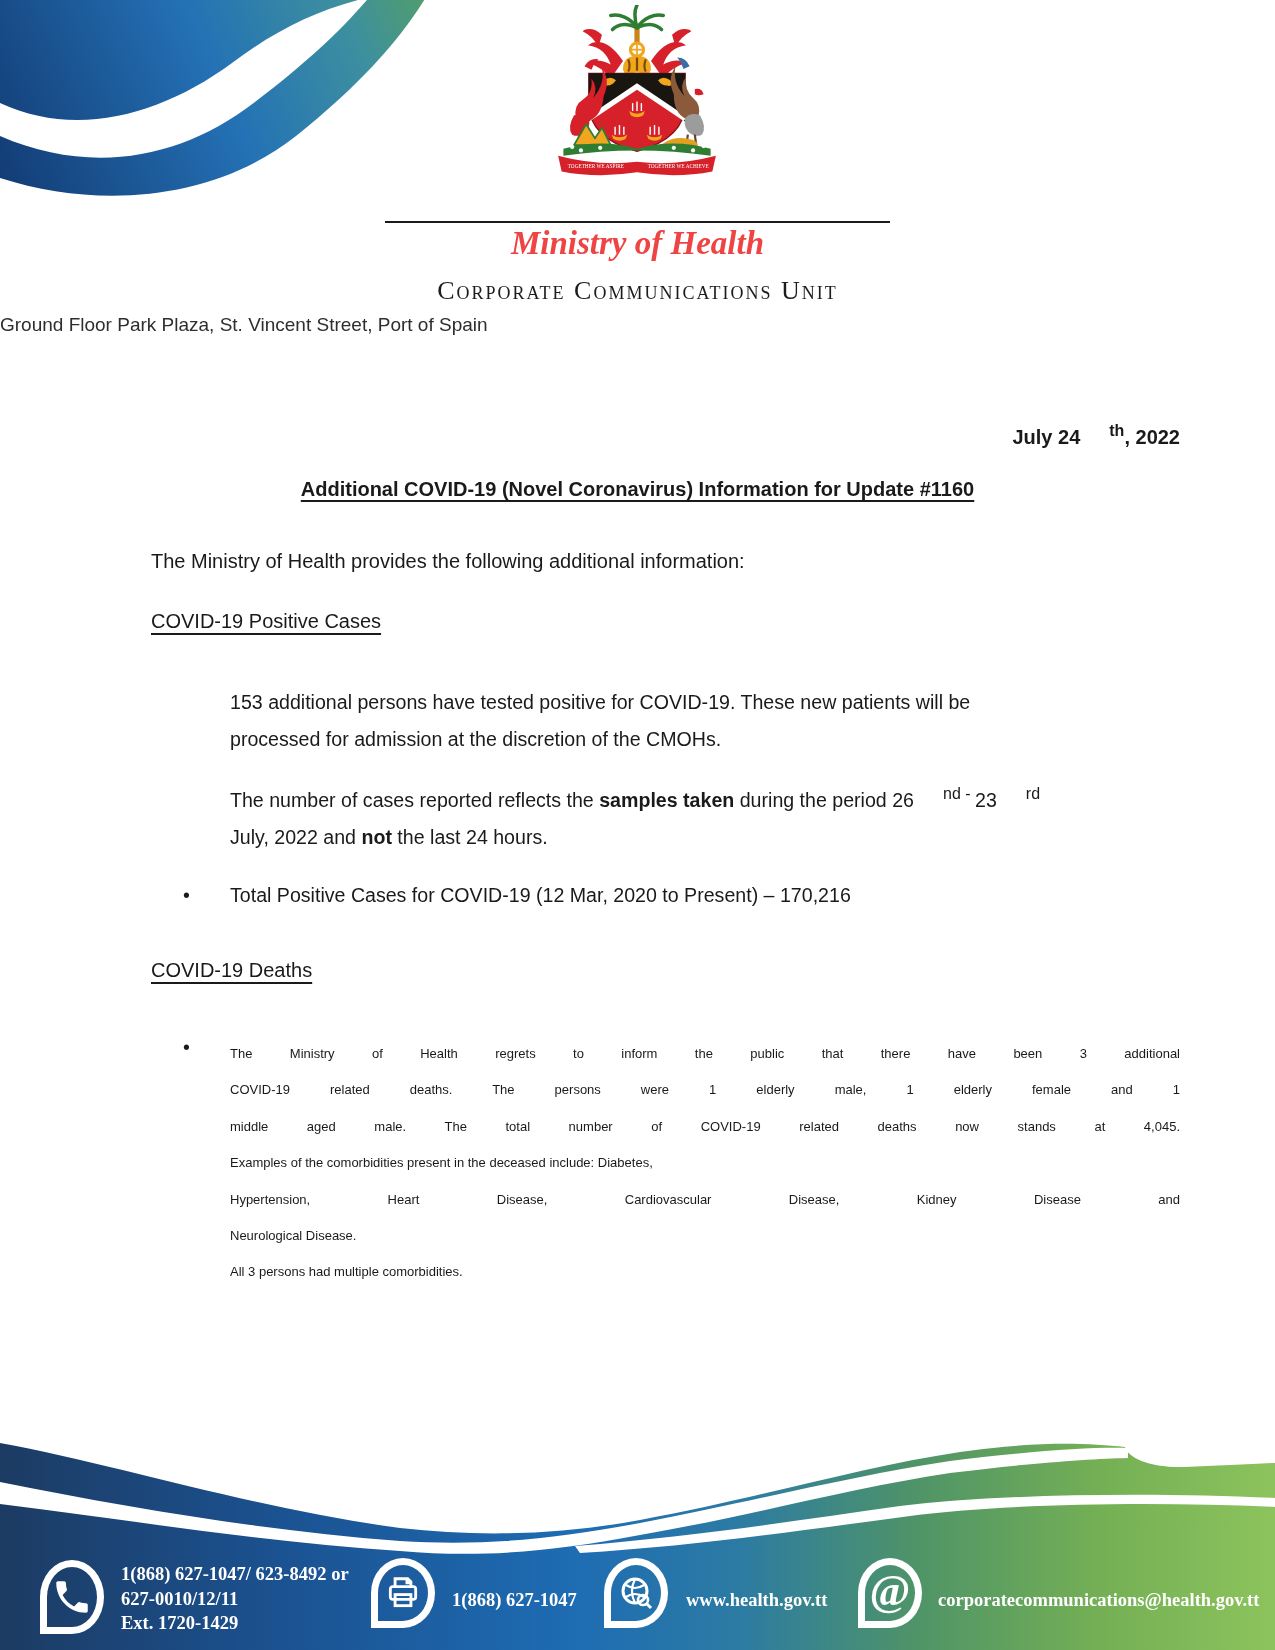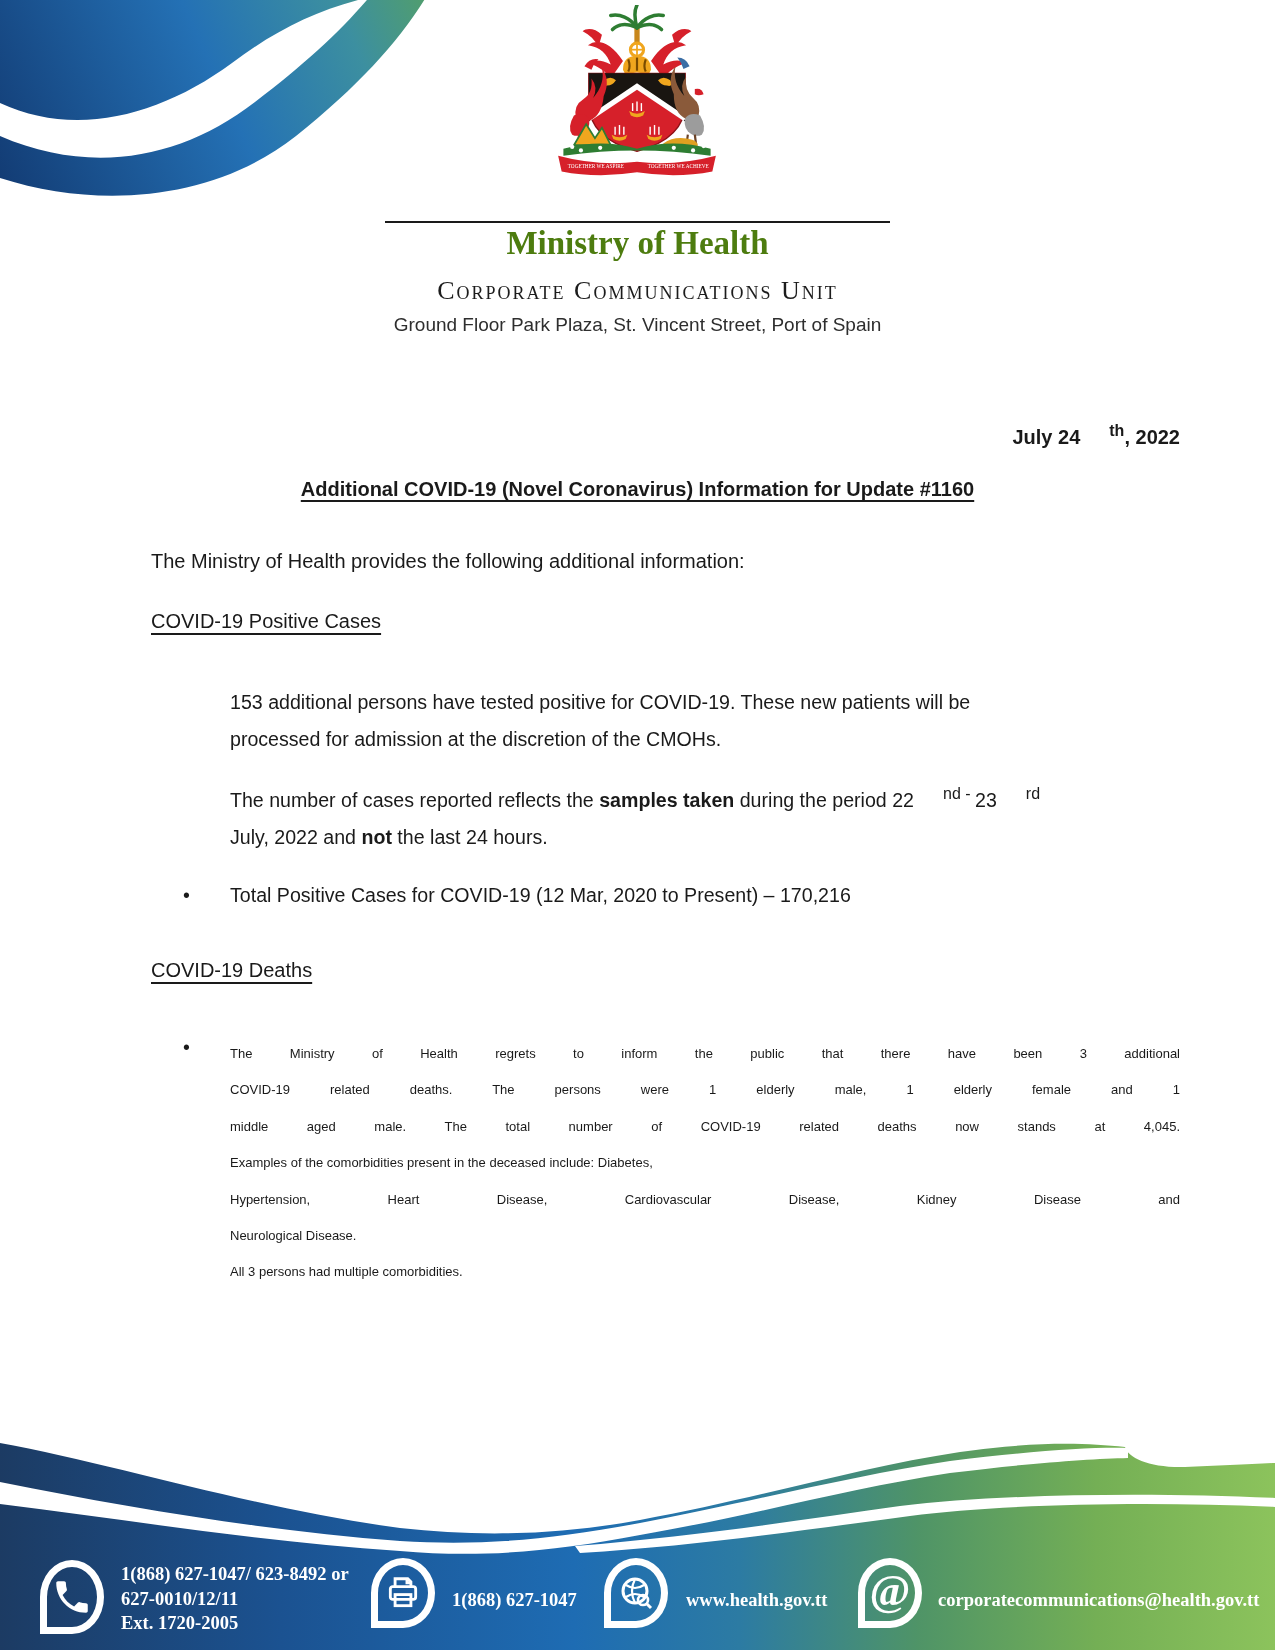--- a/index.html
+++ b/index.html
@@ -10,25 +10,25 @@
   }
   .abs { position:absolute; }
   svg { display:block; }
 
   
   .coat { position:absolute; left:549px; top:5px; width:176px; height:184px; }
   .gov-line { position:absolute; top:194px; left:0; width:100%; text-align:center;
               font-size:21px; color:#111; }
   .gov-rule { position:absolute; top:221px; left:385px; width:505px; height:2px; background:#1a1a1a; }
   .ministry { position:absolute; top:225px; left:0; width:100%; text-align:center;
-              font-family:"Liberation Serif", serif; font-weight:bold; font-size:33px; color:#4d7c0f; }
+              font-family:"Liberation Serif", serif; font-weight:bold; font-size:33px; color:#ef4444;font-style:italic; }
   .unit { position:absolute; top:276px; left:0; width:100%; text-align:center;
           font-family:"Liberation Serif", serif; font-variant:small-caps; font-size:26px;
           letter-spacing:2px; color:#1c1c1c; }
-  .address { position:absolute; top:314px; left:0; width:100%; text-align:center;
+  .address { position:absolute; top:314px; left:0; width:100%; 
              font-size:19px; color:#2e2e2e; }
 
   
   .date-line { position:absolute; top:426px; right:95px; font-size:20px; font-weight:bold; }
   .doc-title { position:absolute; top:478px; left:0; width:100%; text-align:center;
                font-size:20px; font-weight:bold; }
   .doc-title .u { text-decoration:underline; text-decoration-thickness:2px; text-underline-offset:4px; }
   .intro { position:absolute; top:550px; left:151px; font-size:20px; }
   .sec-head { position:absolute; left:151px; font-size:20px; }
   .sec-head .u { text-decoration:underline; text-decoration-thickness:1.5px; text-underline-offset:4.5px; }
@@ -197,21 +197,21 @@
   <div class="sec-head" style="top:610px">
     <span class="u">COVID-19 Positive Cases</span>
   </div>
 
   <div class="indent-para" style="top:684px">
     <div class="ln">153 additional persons have tested positive for COVID-19. These new patients will be</div>
     <div class="ln">processed for admission at the discretion of the CMOHs.</div>
   </div>
 
   <div class="indent-para" style="top:782px">
-    <div class="ln"><span>The number of cases reported reflects the </span><b>samples taken</b><span> during the period 22</span><sup class="ss">nd - </sup><span>23</span><sup class="ss">rd</sup></div>
+    <div class="ln"><span>The number of cases reported reflects the </span><b>samples taken</b><span> during the period 26</span><sup class="ss">nd - </sup><span>23</span><sup class="ss">rd</sup></div>
     <div class="ln"><span>July, 2022 and </span><b>not</b><span> the last 24 hours.</span></div>
   </div>
 
   <div>
     <span class="bullet-dot" style="top:884px">•</span>
     <span class="bullet-text" style="top:884px">Total Positive Cases for COVID-19 (12 Mar, 2020 to Present) – 170,216</span>
   </div>
 
   <div class="sec-head" style="top:959px">
     <span class="u">COVID-19 Deaths</span>
@@ -251,21 +251,21 @@
   </svg>
 
   <div class="blob blob-phone">
     <svg width="42" height="42" viewBox="0 0 24 24">
       <path fill="#ffffff" d="M6.62 10.79c1.44 2.83 3.76 5.14 6.59 6.59l2.2-2.2c.27-.27.67-.36 1.02-.24 1.12.37 2.33.57 3.57.57.55 0 1 .45 1 1V20c0 .55-.45 1-1 1-9.39 0-17-7.61-17-17 0-.55.45-1 1-1h3.5c.55 0 1 .45 1 1 0 1.25.2 2.45.57 3.57.11.35.03.74-.25 1.02l-2.2 2.2z"></path>
     </svg>
   </div>
   <div class="f-text f-phone">
     <div>1(868) 627-1047/ 623-8492 or</div>
     <div>627-0010/12/11</div>
-    <div>Ext. 1720-2005</div>
+    <div>Ext. 1720-1429</div>
   </div>
 
   <div class="blob blob-print">
     <svg width="38" height="38" viewBox="0 0 24 24" fill="none" stroke="#ffffff" stroke-width="1.8">
       <path d="M7 8V3h8l2 2v3"></path>
       <rect x="4" y="8" width="16" height="8" rx="1.5"></rect>
       <rect x="7" y="13" width="10" height="7"></rect>
       <path d="M14.5 3v2.5H17"></path>
     </svg>
   </div>

